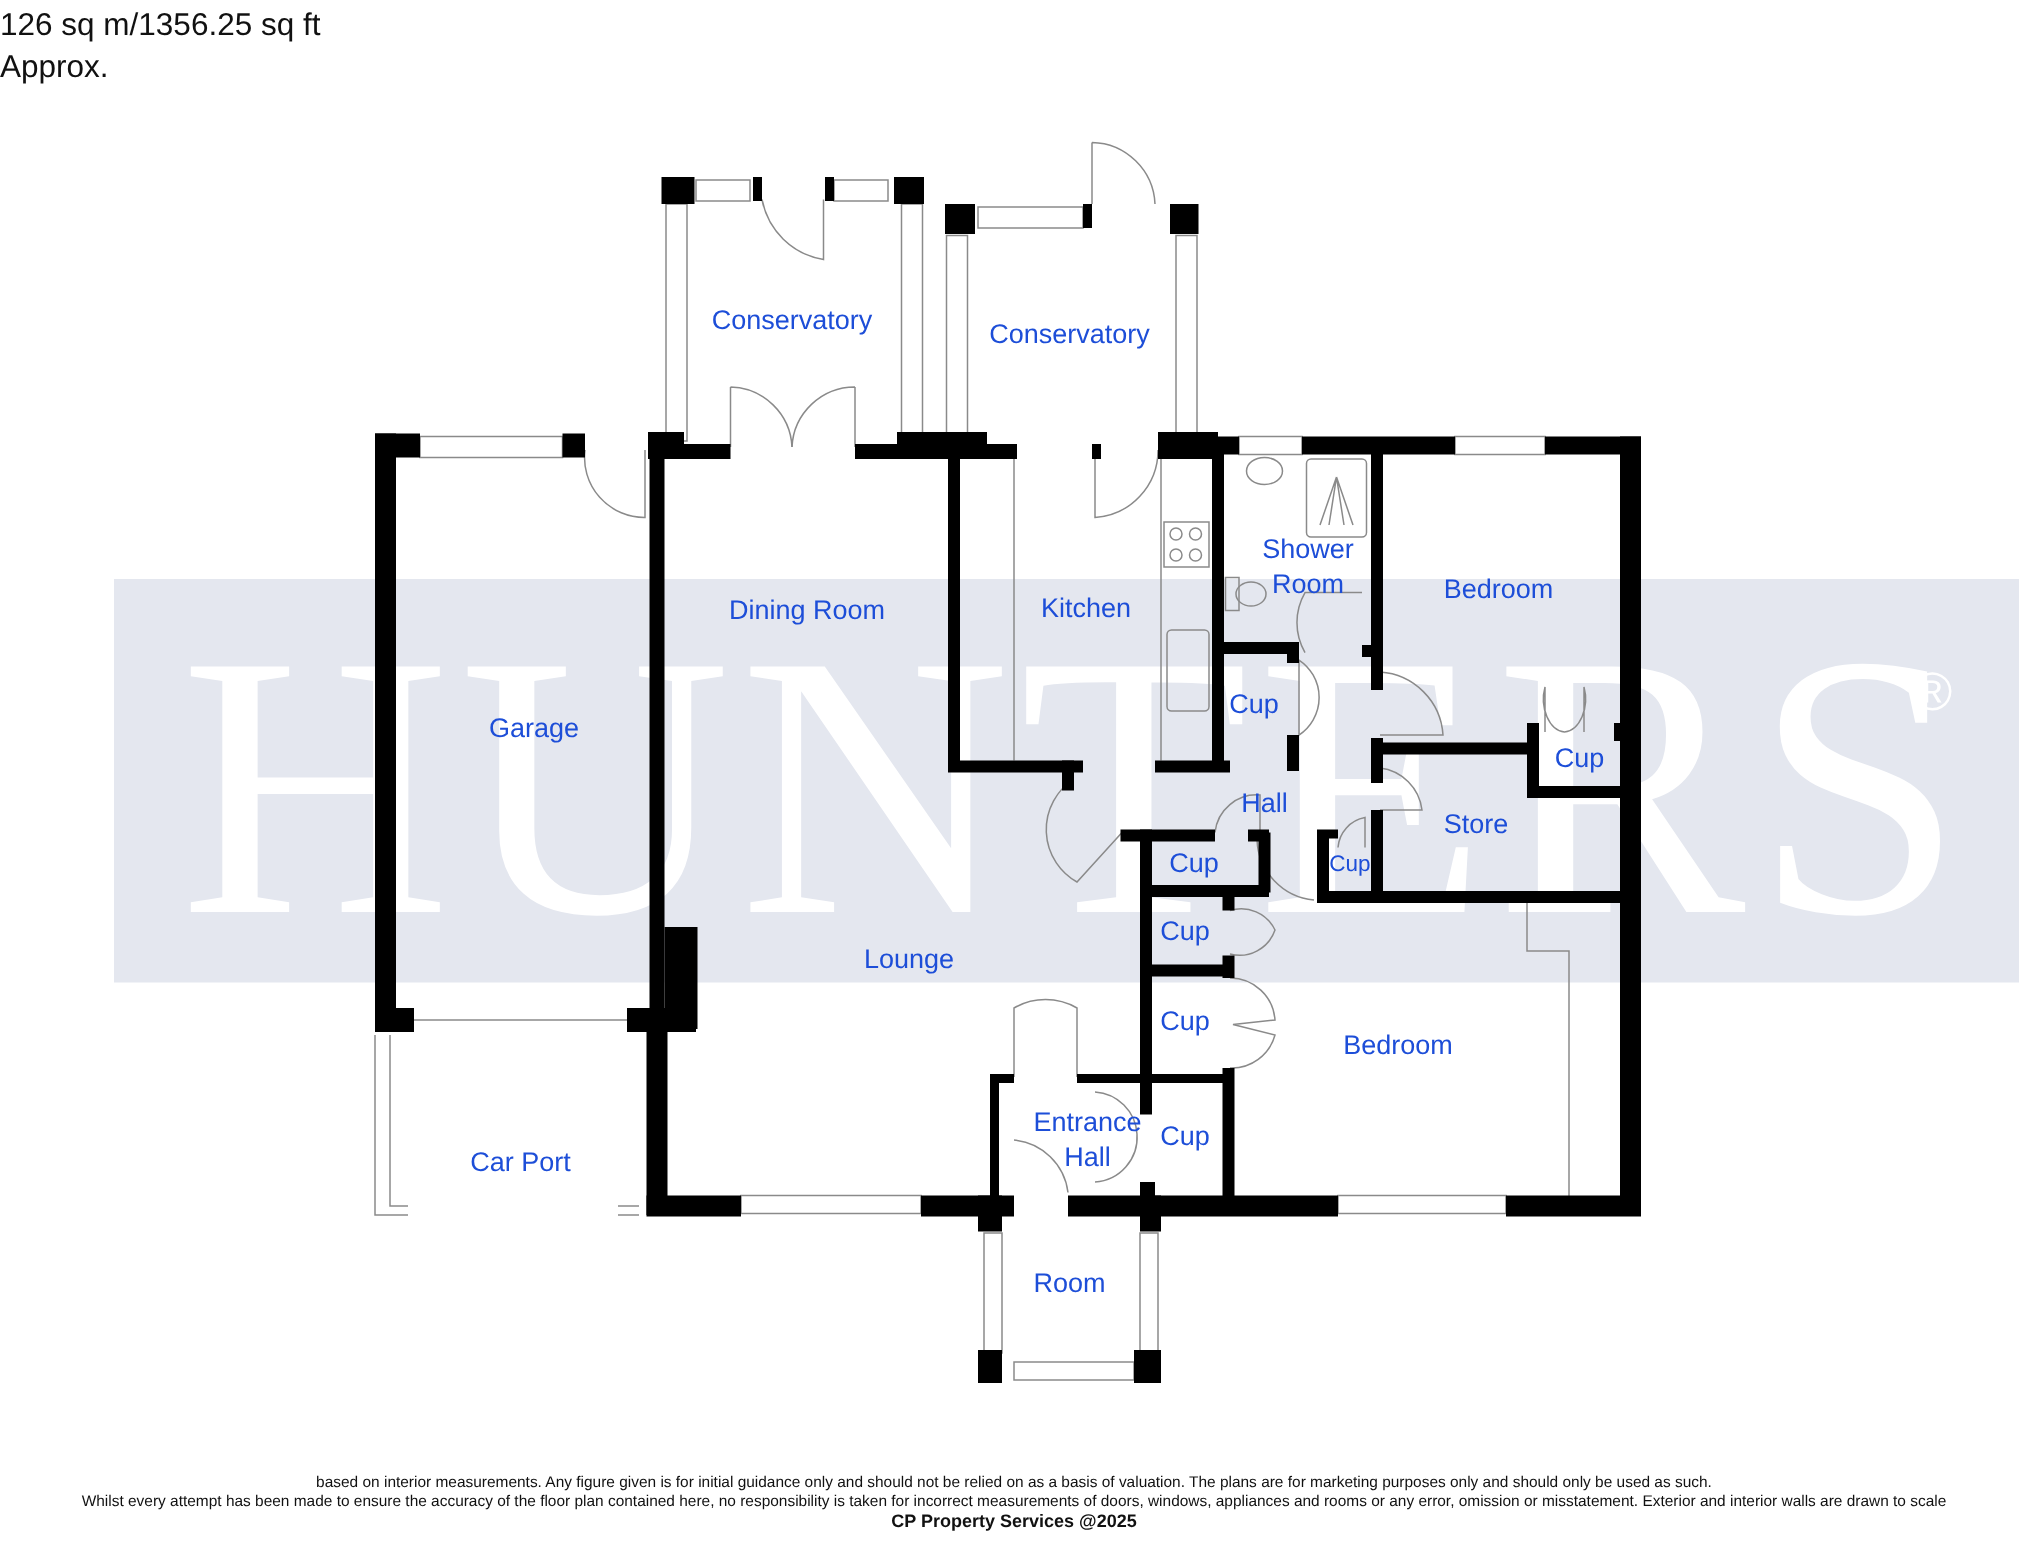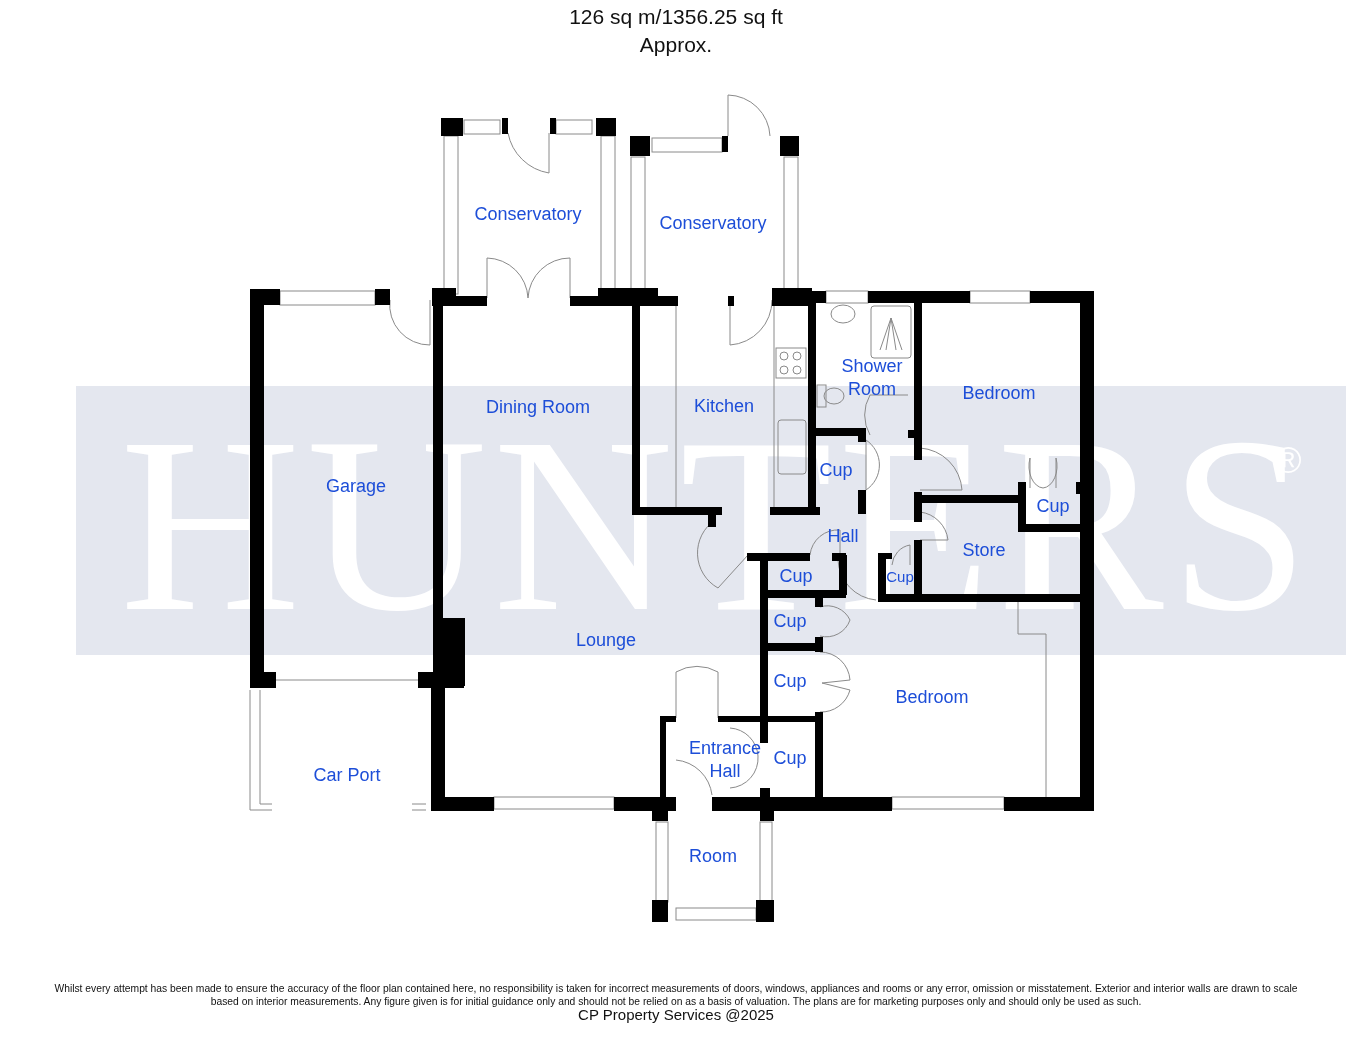--- a/index.html
+++ b/index.html
@@ -1,32 +1,32 @@
 <!DOCTYPE html>
 <html><head>
 <meta charset="utf-8">
 <style>
   html, body { margin:0; padding:0; background:#ffffff; }
   body { width:1352px; height:1040px; position:relative; overflow:hidden;
          font-family:"Liberation Sans", sans-serif; color:#111; }
-  .header { position:absolute; left:0; top:3px; width:1352px; text-align:center;
+  .header { position:absolute; left:0; top:3px; width:1352px; 
             font-size:21px; line-height:28px; color:#111; }
   .plan { position:absolute; left:0; top:0; }
   .watermark-band { position:absolute; left:76px; top:386px; width:1270px; height:269px;
                     background:#e4e7ef; }
   .wm-text { position:absolute; left:120px; top:410px; font-family:"Liberation Serif", serif;
              font-size:250px; line-height:230px; color:#ffffff; letter-spacing:6px; }
   .wm-reg { position:absolute; left:1275px; top:440px; font-size:36px; color:#ffffff;
             font-family:"Liberation Sans", sans-serif; }
   .label { position:absolute; font-size:18px; line-height:21px; color:#1d4ed8; text-align:center;
            white-space:nowrap; transform:translate(-50%,-50%); }
   .label.small { font-size:15px; }
   .footer { position:absolute; left:0; top:982px; width:1352px; text-align:center;
             font-size:10.3px; line-height:13px; color:#111; }
-  .footer .last { font-size:15px; }
+  .footer .last { font-size:12px;font-weight:bold; }
 </style>
 </head>
 <body>
 
 <div class="header">
   <div>126 sq m/1356.25 sq ft</div>
   <div>Approx.</div>
 </div>
 
 <div class="watermark-band"></div>
@@ -210,16 +210,16 @@
 <div class="label" style="left:932px;top:697px;">Bedroom</div>
 <div class="label" style="left:347px;top:746px;margin-top:29px;">Car Port</div>
 <div class="label" style="left:713px;top:760px;line-height:23px;margin-left:12px;">
   <div>Entrance</div>
   <div>Hall</div>
 </div>
 <div class="label" style="left:790px;top:758px;">Cup</div>
 <div class="label" style="left:713px;top:856px;">Room</div>
 
 <div class="footer">
+  <div>based on interior measurements. Any figure given is for initial guidance only and should not be relied on as a basis of valuation. The plans are for marketing purposes only and should only be used as such.</div>
   <div>Whilst every attempt has been made to ensure the accuracy of the floor plan contained here, no responsibility is taken for incorrect measurements of doors, windows, appliances and rooms or any error, omission or misstatement. Exterior and interior walls are drawn to scale</div>
-  <div>based on interior measurements. Any figure given is for initial guidance only and should not be relied on as a basis of valuation. The plans are for marketing purposes only and should only be used as such.</div>
   <div class="last">CP Property Services @2025</div>
 </div>
 
 </body></html>

